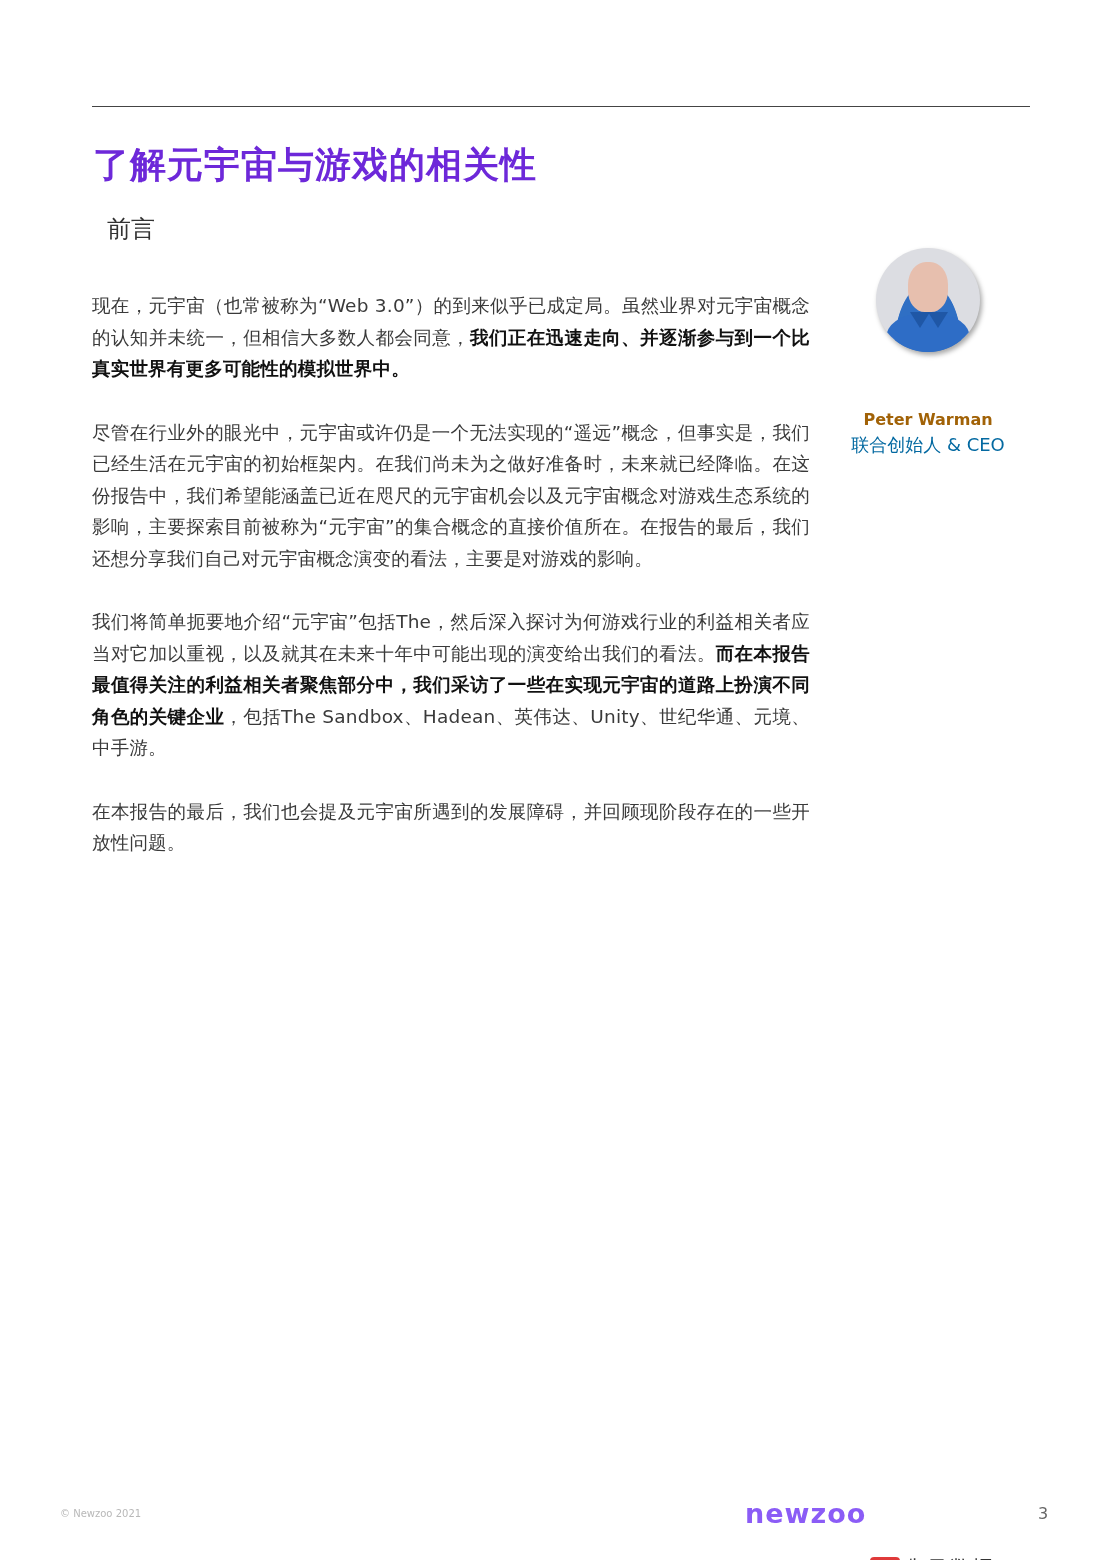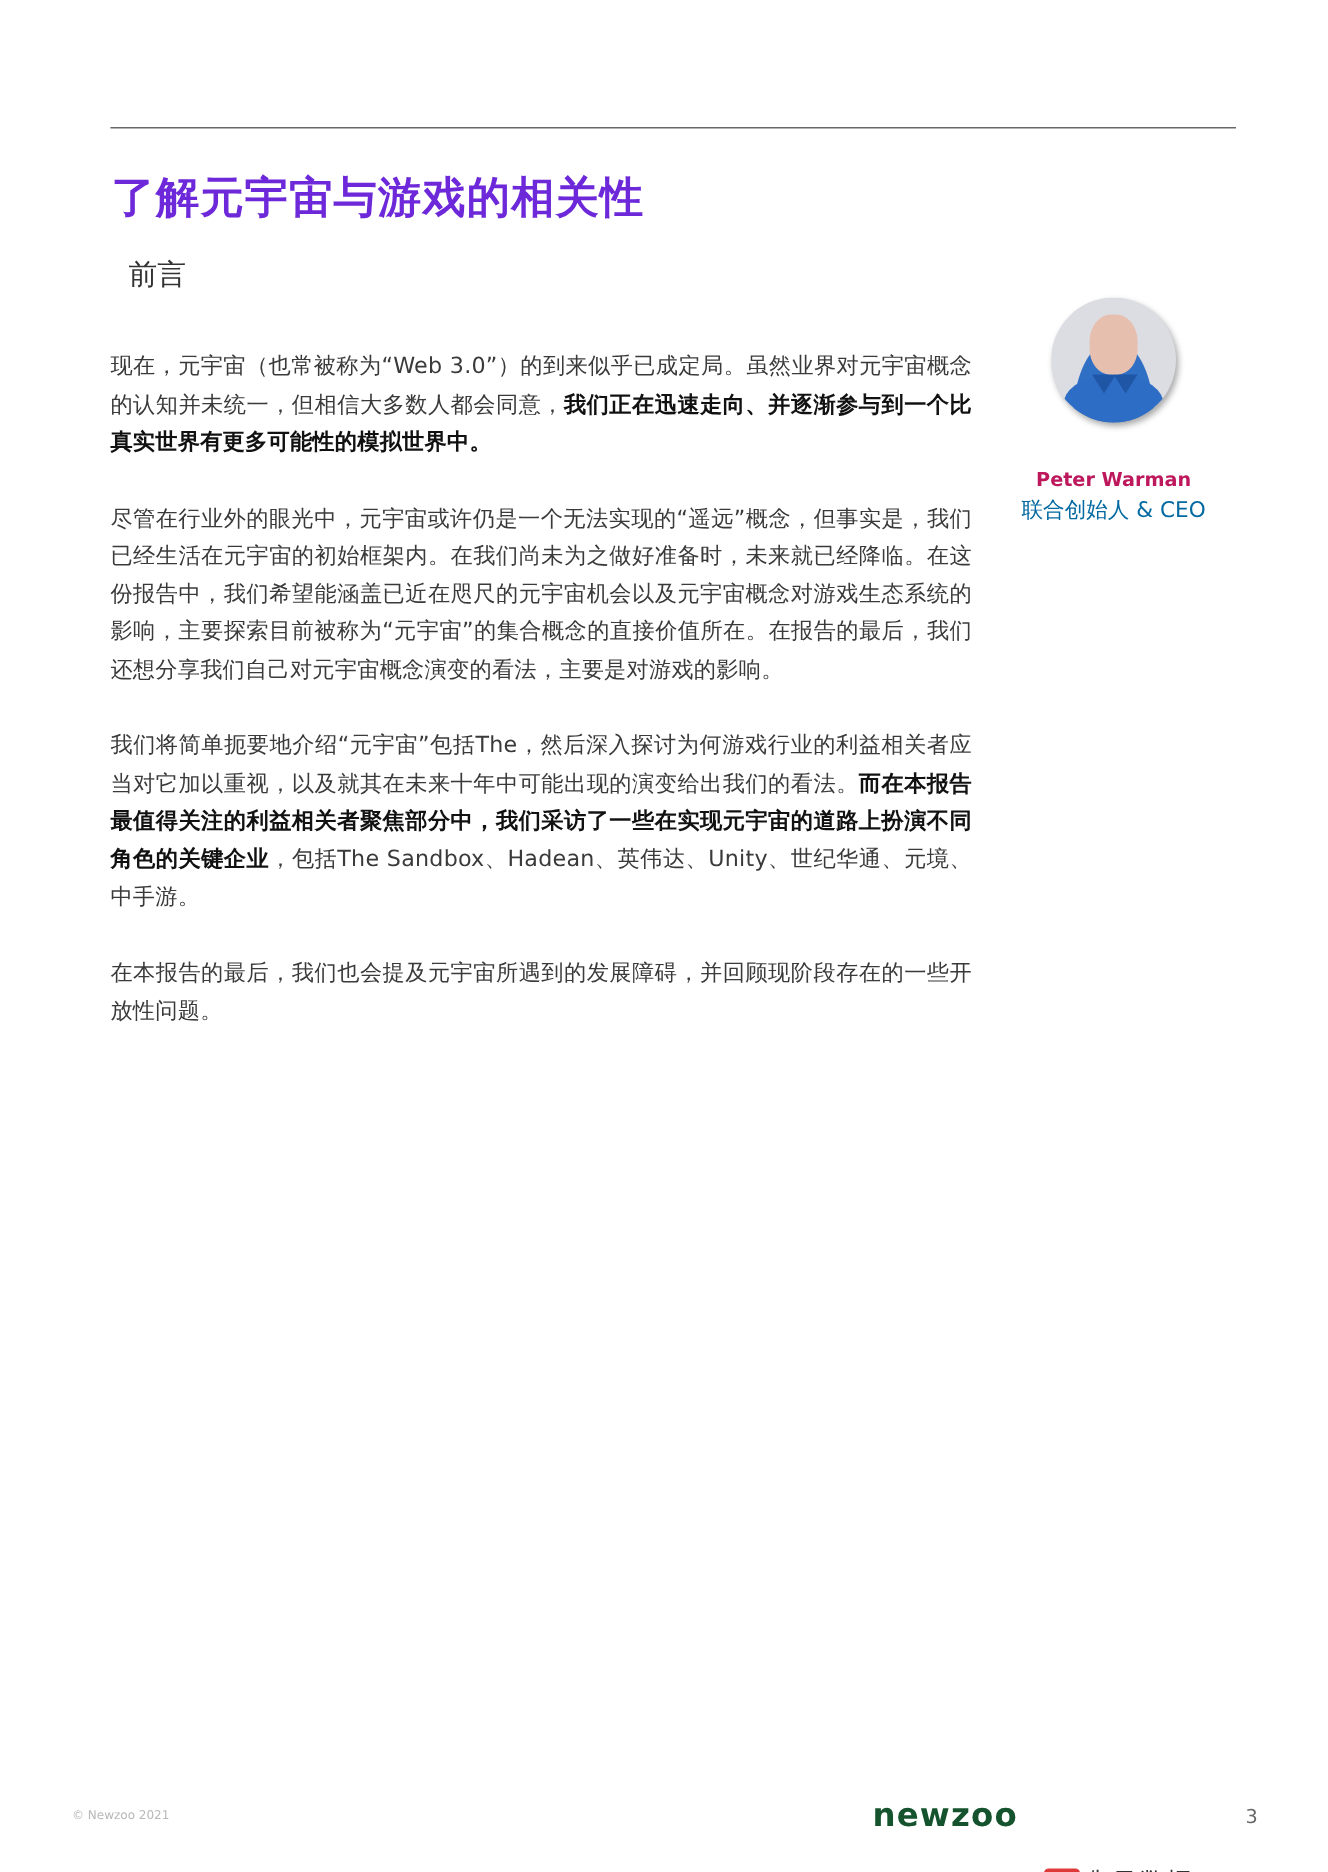--- a/index.html
+++ b/index.html
@@ -52,32 +52,32 @@
       border-radius: 40% 40% 0 0; background: #2e6dc6;
     }
     .avatar .collar-l, .avatar .collar-r {
       position: absolute; top: 64px; width: 0; height: 0;
       border-left: 10px solid transparent; border-right: 10px solid transparent;
       border-top: 16px solid #1f57a6;
     }
     .avatar .collar-l { left: 34px; }
     .avatar .collar-r { left: 52px; }
     .profile-name {
-      margin-top: 38px; font-size: 16px; font-weight: bold; color: #be185d;
+      margin-top: 58px; font-size: 16px; font-weight: bold; color: #a16207;
     }
     .profile-role {
       margin-top: 4px; font-size: 18px; color: #0369a1;
     }
     .footer-copy {
       position: absolute; left: 60px; top: 1508px;
       font-size: 10px; color: #b8b8b8;
     }
     .newzoo-logo {
-      position: absolute; left: 727px; top: 1498px;
-      font-size: 27px; font-weight: bold; color: #14532d; letter-spacing: 1px;
+      position: absolute; left: 745px; top: 1498px;
+      font-size: 27px; font-weight: bold; color: #8b5cf6; letter-spacing: 1px;
     }
     .gamma-logo {
       position: absolute; left: 870px; top: 1556px; height: 32px;
       display: flex; align-items: center;
     }
     .gamma-badge {
       width: 30px; height: 30px; border-radius: 4px;
       background: linear-gradient(#e23b3b, #b01818);
       color: #ffffff; font-family: "DejaVu Serif", serif; font-weight: bold;
       font-size: 10px; display: flex; align-items: center; justify-content: center;

